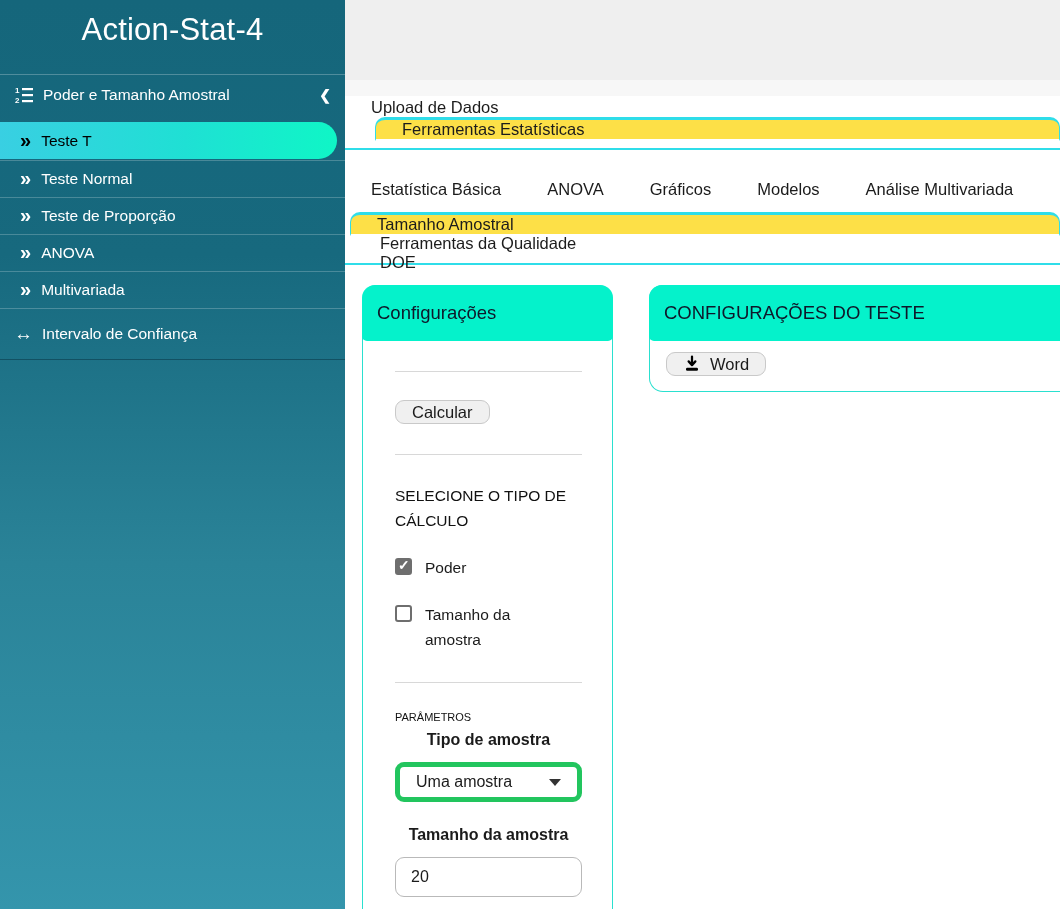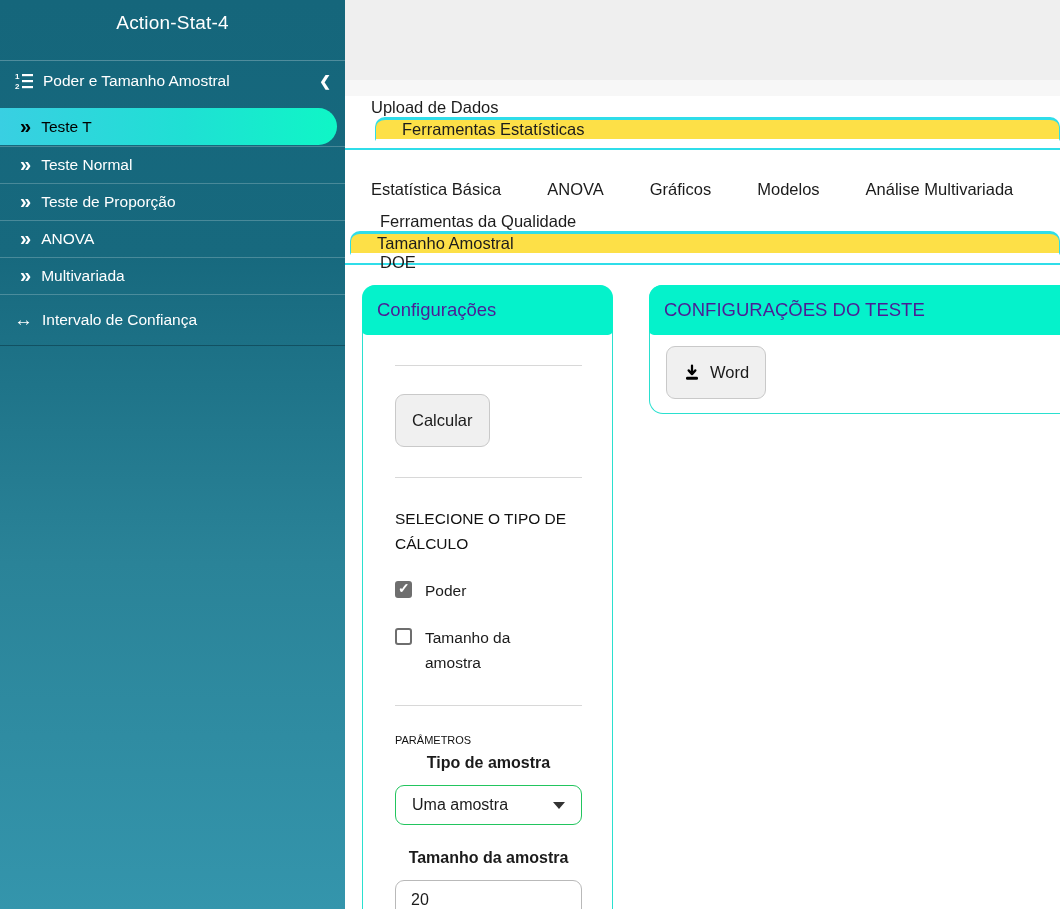--- a/index.html
+++ b/index.html
@@ -11,21 +11,21 @@
     position: relative;
   }
 
   
   .sidebar {
     position: absolute; left: 0; top: 0; width: 345px; height: 909px;
     background: linear-gradient(180deg, #15667b 0%, #17697e 28%, #2a8398 62%, #3495ac 100%);
     color: #fff;
   }
   .app-title {
-    text-align: center; padding-top: 12px; font-size: 19px; color: #fff;
+    text-align: center; padding-top: 12px; font-size: 31px; color: #fff;
     font-weight: 400; letter-spacing: 0.2px;
   }
   .side-section {
     margin-top: 26px; height: 41px; border-top: 1px solid rgba(255,255,255,0.25);
     display: flex; align-items: center; padding: 0 14px; font-size: 15.5px;
   }
   .side-section .sec-icon { display: inline-flex; margin-right: 9px; }
   .side-section .collapse { margin-left: auto; font-size: 14px; font-weight: 700; cursor: pointer; }
   .side-menu { margin-top: 7px; }
   .side-item {
@@ -89,51 +89,51 @@
 
   
   .panels {
     position: absolute; left: 17px; top: 205px; right: -260px;
     display: flex; gap: 36px; align-items: flex-start;
   }
   .panel {
     border: 1px solid #2ae0cf; border-radius: 14px; background: #fff;
   }
   .panel-header {
-    background: #05f2cb; color: #4c1d95; height: 50px;
+    background: #05f2cb; color: #0f172a; height: 56px;
     display: flex; align-items: center; padding: 0 15px;
     font-size: 18.5px; border-radius: 13px 13px 5px 5px;
     margin: -1px -1px 0 -1px;
   }
   .panel-config { width: 251px; min-height: 705px; }
   .panel-config .panel-body { padding: 0 30px 40px 32px; }
   .panel-body hr { border: none; border-top: 1px solid #d8d8d8; margin-top: 30px; }
   .btn {
     display: inline-flex; align-items: center; gap: 9px;
     background: #f0f0f0; border: 1px solid #c9c9c9; border-radius: 9px;
-    font-size: 16.5px; color: #1b1b1b; padding: 0 16px; height: 53px;
+    font-size: 16.5px; color: #1b1b1b; padding: 0 16px; height: 24px;
     cursor: pointer; font-family: "Liberation Sans", sans-serif;
   }
   .btn-calc { margin-top: 28px; }
   .section-heading { margin-top: 28px; font-size: 15.5px; line-height: 25px; color: #111; }
   .chk-row { margin-top: 22px; display: flex; gap: 13px; cursor: pointer; align-items: flex-start; }
   .chk {
     width: 17px; height: 17px; border-radius: 3px; flex: 0 0 17px; margin-top: 3px;
     border: 2px solid #6e6e6e; background: #fff; position: relative;
   }
   .chk.checked { background: #6e6e6e; border-color: #6e6e6e; }
   .chk.checked .tick {
     position: absolute; left: 1px; top: -3px; color: #fff; font-size: 14px; font-weight: 700;
   }
   .chk-label { font-size: 15.5px; line-height: 25px; max-width: 112px; }
   .param-heading { margin-top: 28px; font-size: 11px; color: #111; }
   .field-label { margin-top: 8px; font-size: 16px; font-weight: 700; text-align: center; }
   .field-label.second { margin-top: 24px; }
   .select {
-    margin-top: 13px; height: 40px; border: 1px solid #22c55e; border-radius: 9px;
+    margin-top: 13px; height: 40px; border: 5px solid #22c55e; border-radius: 9px;
     display: flex; align-items: center; justify-content: space-between;
     padding: 0 16px; font-size: 16px; cursor: pointer; background: #fff;
   }
   .caret {
     width: 0; height: 0; border-left: 6px solid transparent;
     border-right: 6px solid transparent; border-top: 7px solid #333;
   }
   .num-input {
     margin-top: 13px; height: 40px; width: 100%; border: 1px solid #b9b9b9;
     border-radius: 9px; padding: 0 15px; font-size: 16px;
@@ -209,25 +209,25 @@
 
   <div class="navrow">
     <span class="navlink">Estatística Básica</span>
     <span class="navlink">ANOVA</span>
     <span class="navlink">Gráficos</span>
     <span class="navlink">Modelos</span>
     <span class="navlink">Análise Multivariada</span>
   </div>
 
   <div class="tabbar row3">
+    <div class="tab active">
+      <span>Tamanho Amostral</span>
+    </div>
     <div class="tab inactive">
       <span>Ferramentas da Qualidade</span>
-    </div>
-    <div class="tab active">
-      <span>Tamanho Amostral</span>
     </div>
     <div class="tab inactive">
       <span>DOE</span>
     </div>
   </div>
 
   <div class="panels">
 
     <div class="panel panel-config">
       <div class="panel-header">Configurações</div>

